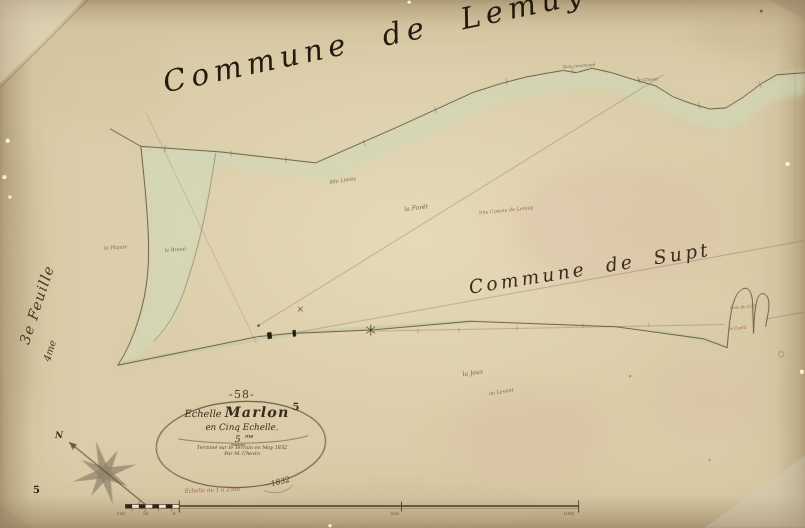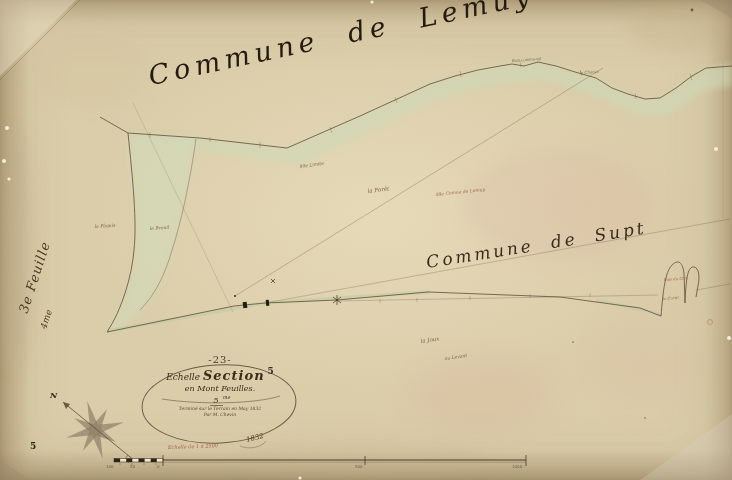--- a/index.html
+++ b/index.html
@@ -174,27 +174,27 @@
   <div class="txt script commune-top">Commune de Lemuy</div>
   <div class="txt script commune-right">Commune de Supt</div>
 
   <div class="txt script side-sheet">3e Feuille</div>
   <div class="txt script side-num">4me</div>
 
   <div class="txt page-num">5</div>
   <div class="txt north">N</div>
 
   <div class="cartouche">
-    <div class="plate">-23-</div>
+    <div class="plate">-58-</div>
     <div class="c-line2">
       <span>Echelle</span>
-      <span class="uniq">Section</span>
+      <span class="uniq">Marlon</span>
       <span class="sup5">5</span>
     </div>
-    <div class="c-line3">en Mont Feuilles.</div>
+    <div class="c-line3">en Cinq Echelle.</div>
     <div class="c-ord">
       <span class="num">5</span><sup>me</sup>
     </div>
     <div class="c-tiny">Terminé sur le Terrain en May 1832</div>
     <div class="c-tiny">Par M. Chevin</div>
   </div>
   <div class="c-year">1832</div>
 
   <span class="ann" style="left:300px;top:164px;font-size:4.5px;transform:rotate(-8deg);">90e Limite</span>
   <span class="ann" style="left:368px;top:188px;font-size:5.5px;transform:rotate(-7deg);">la Forêt</span>

